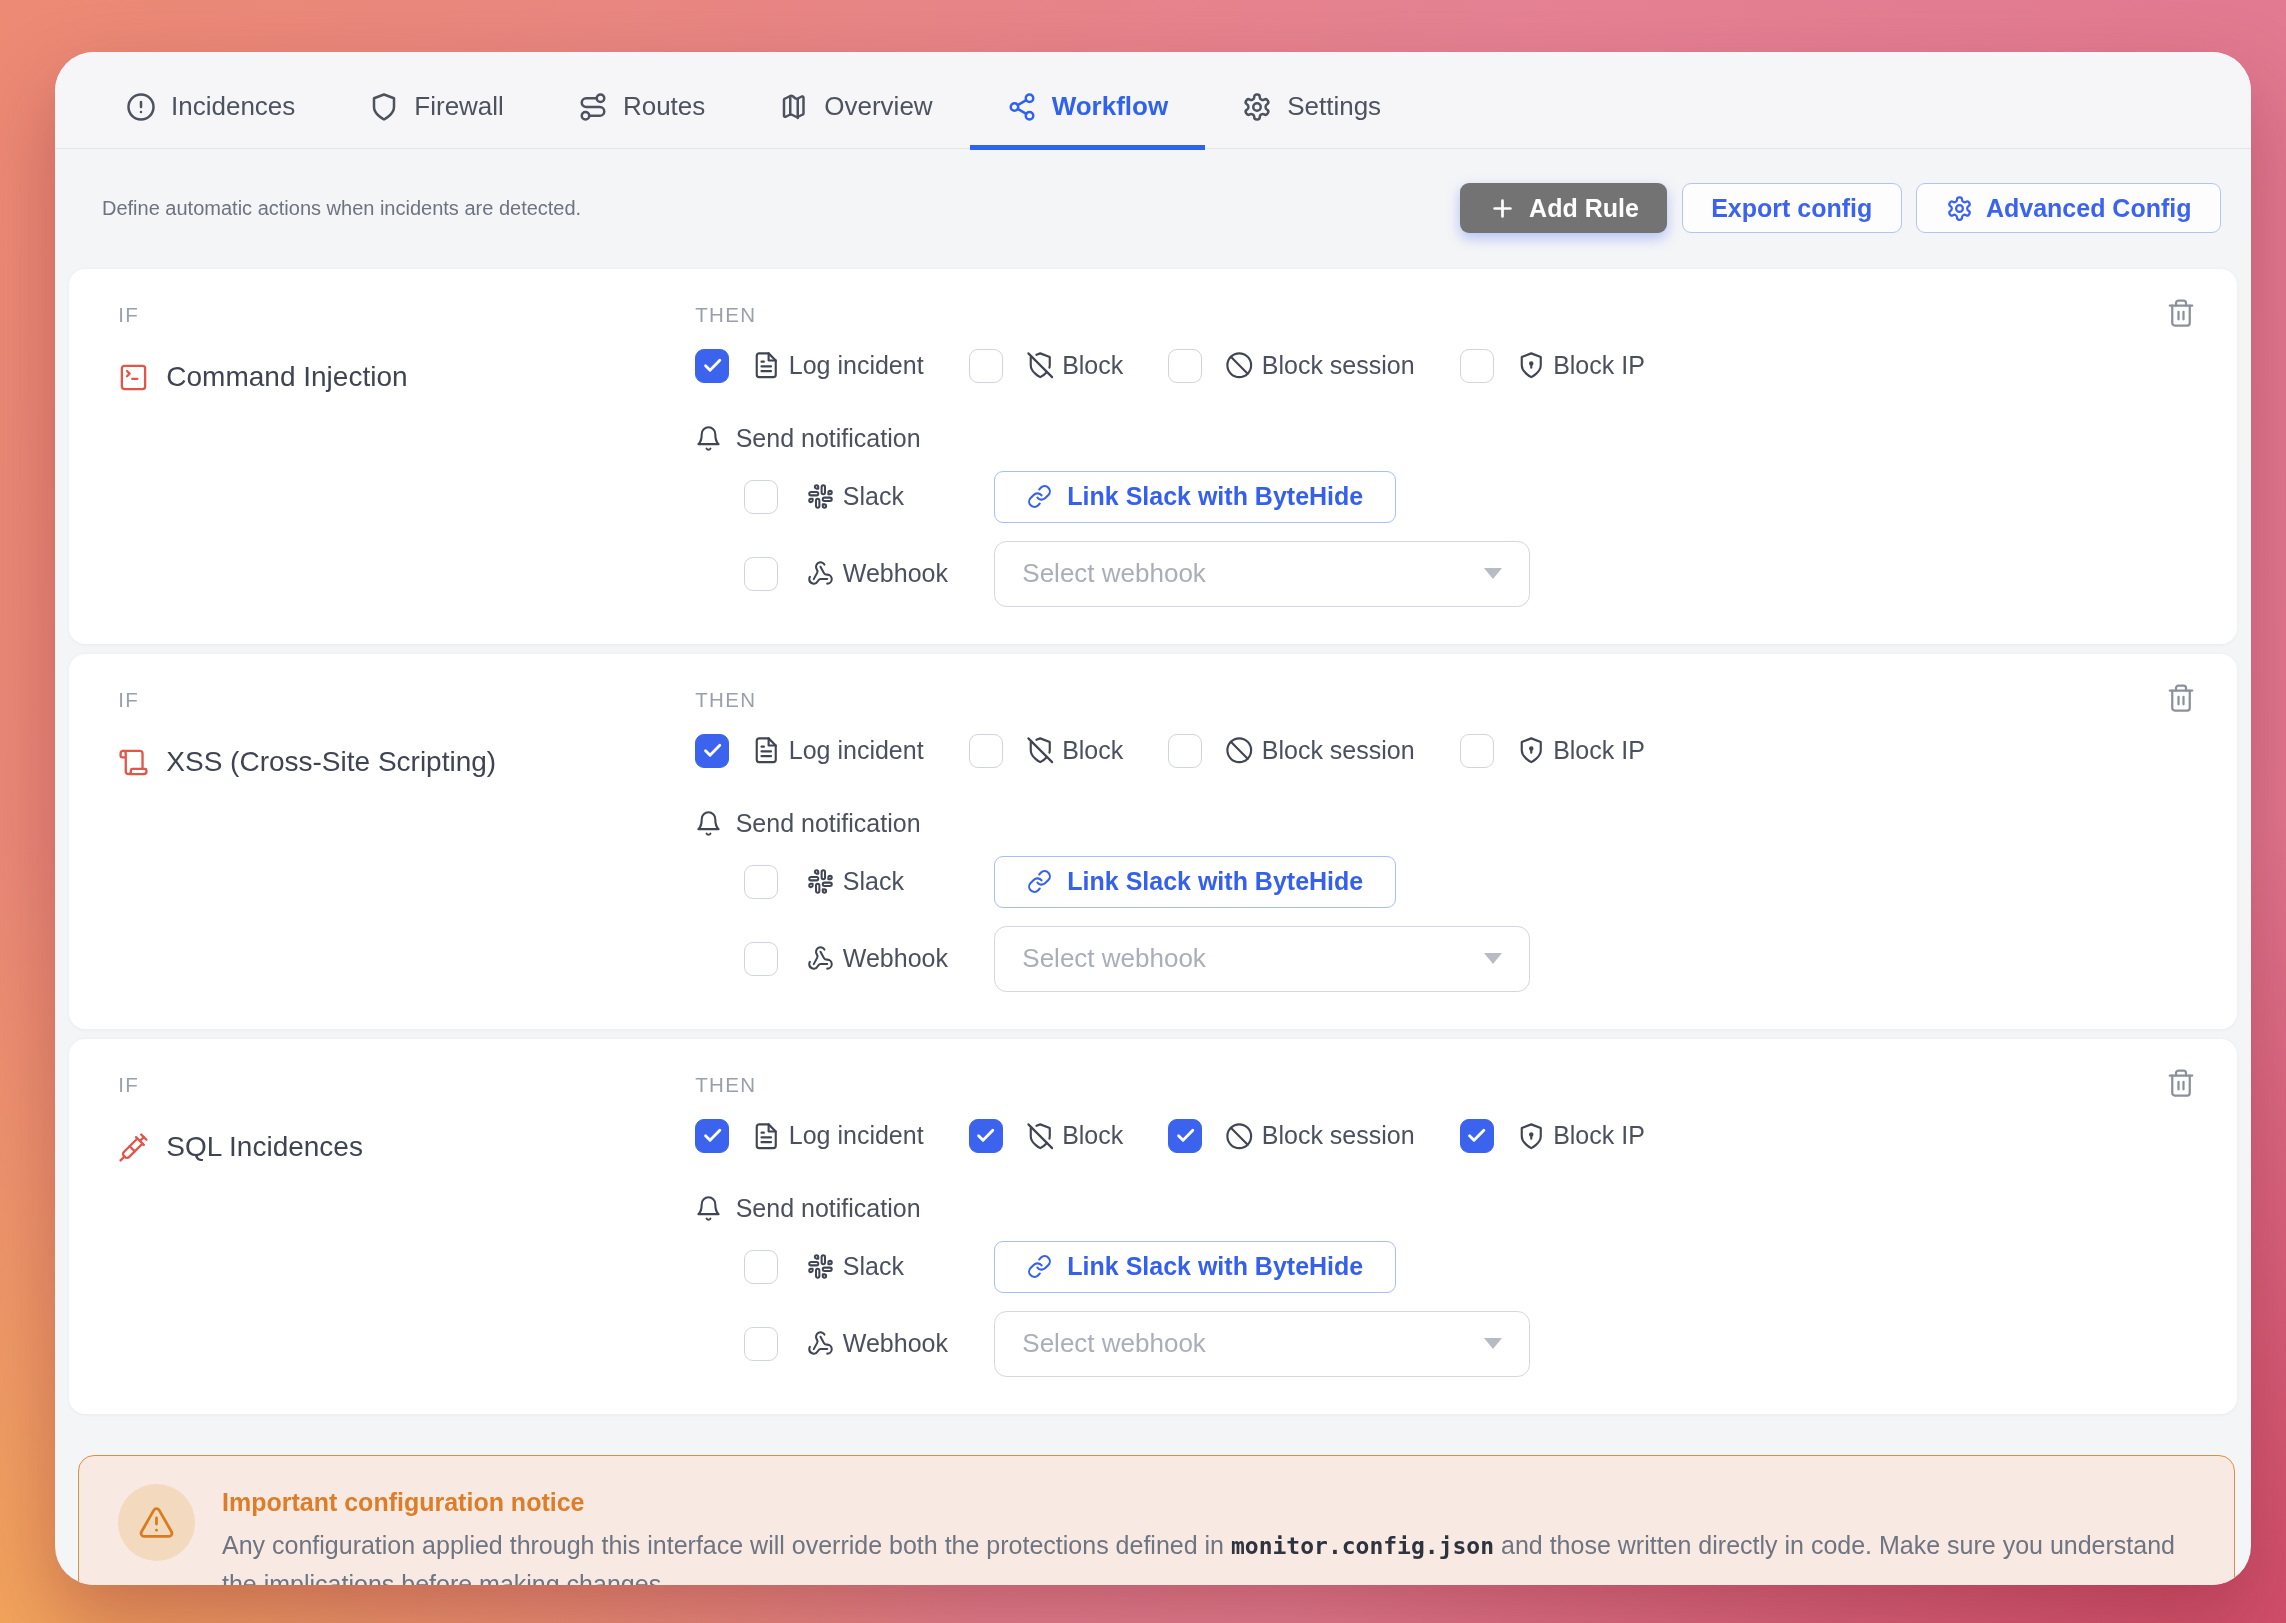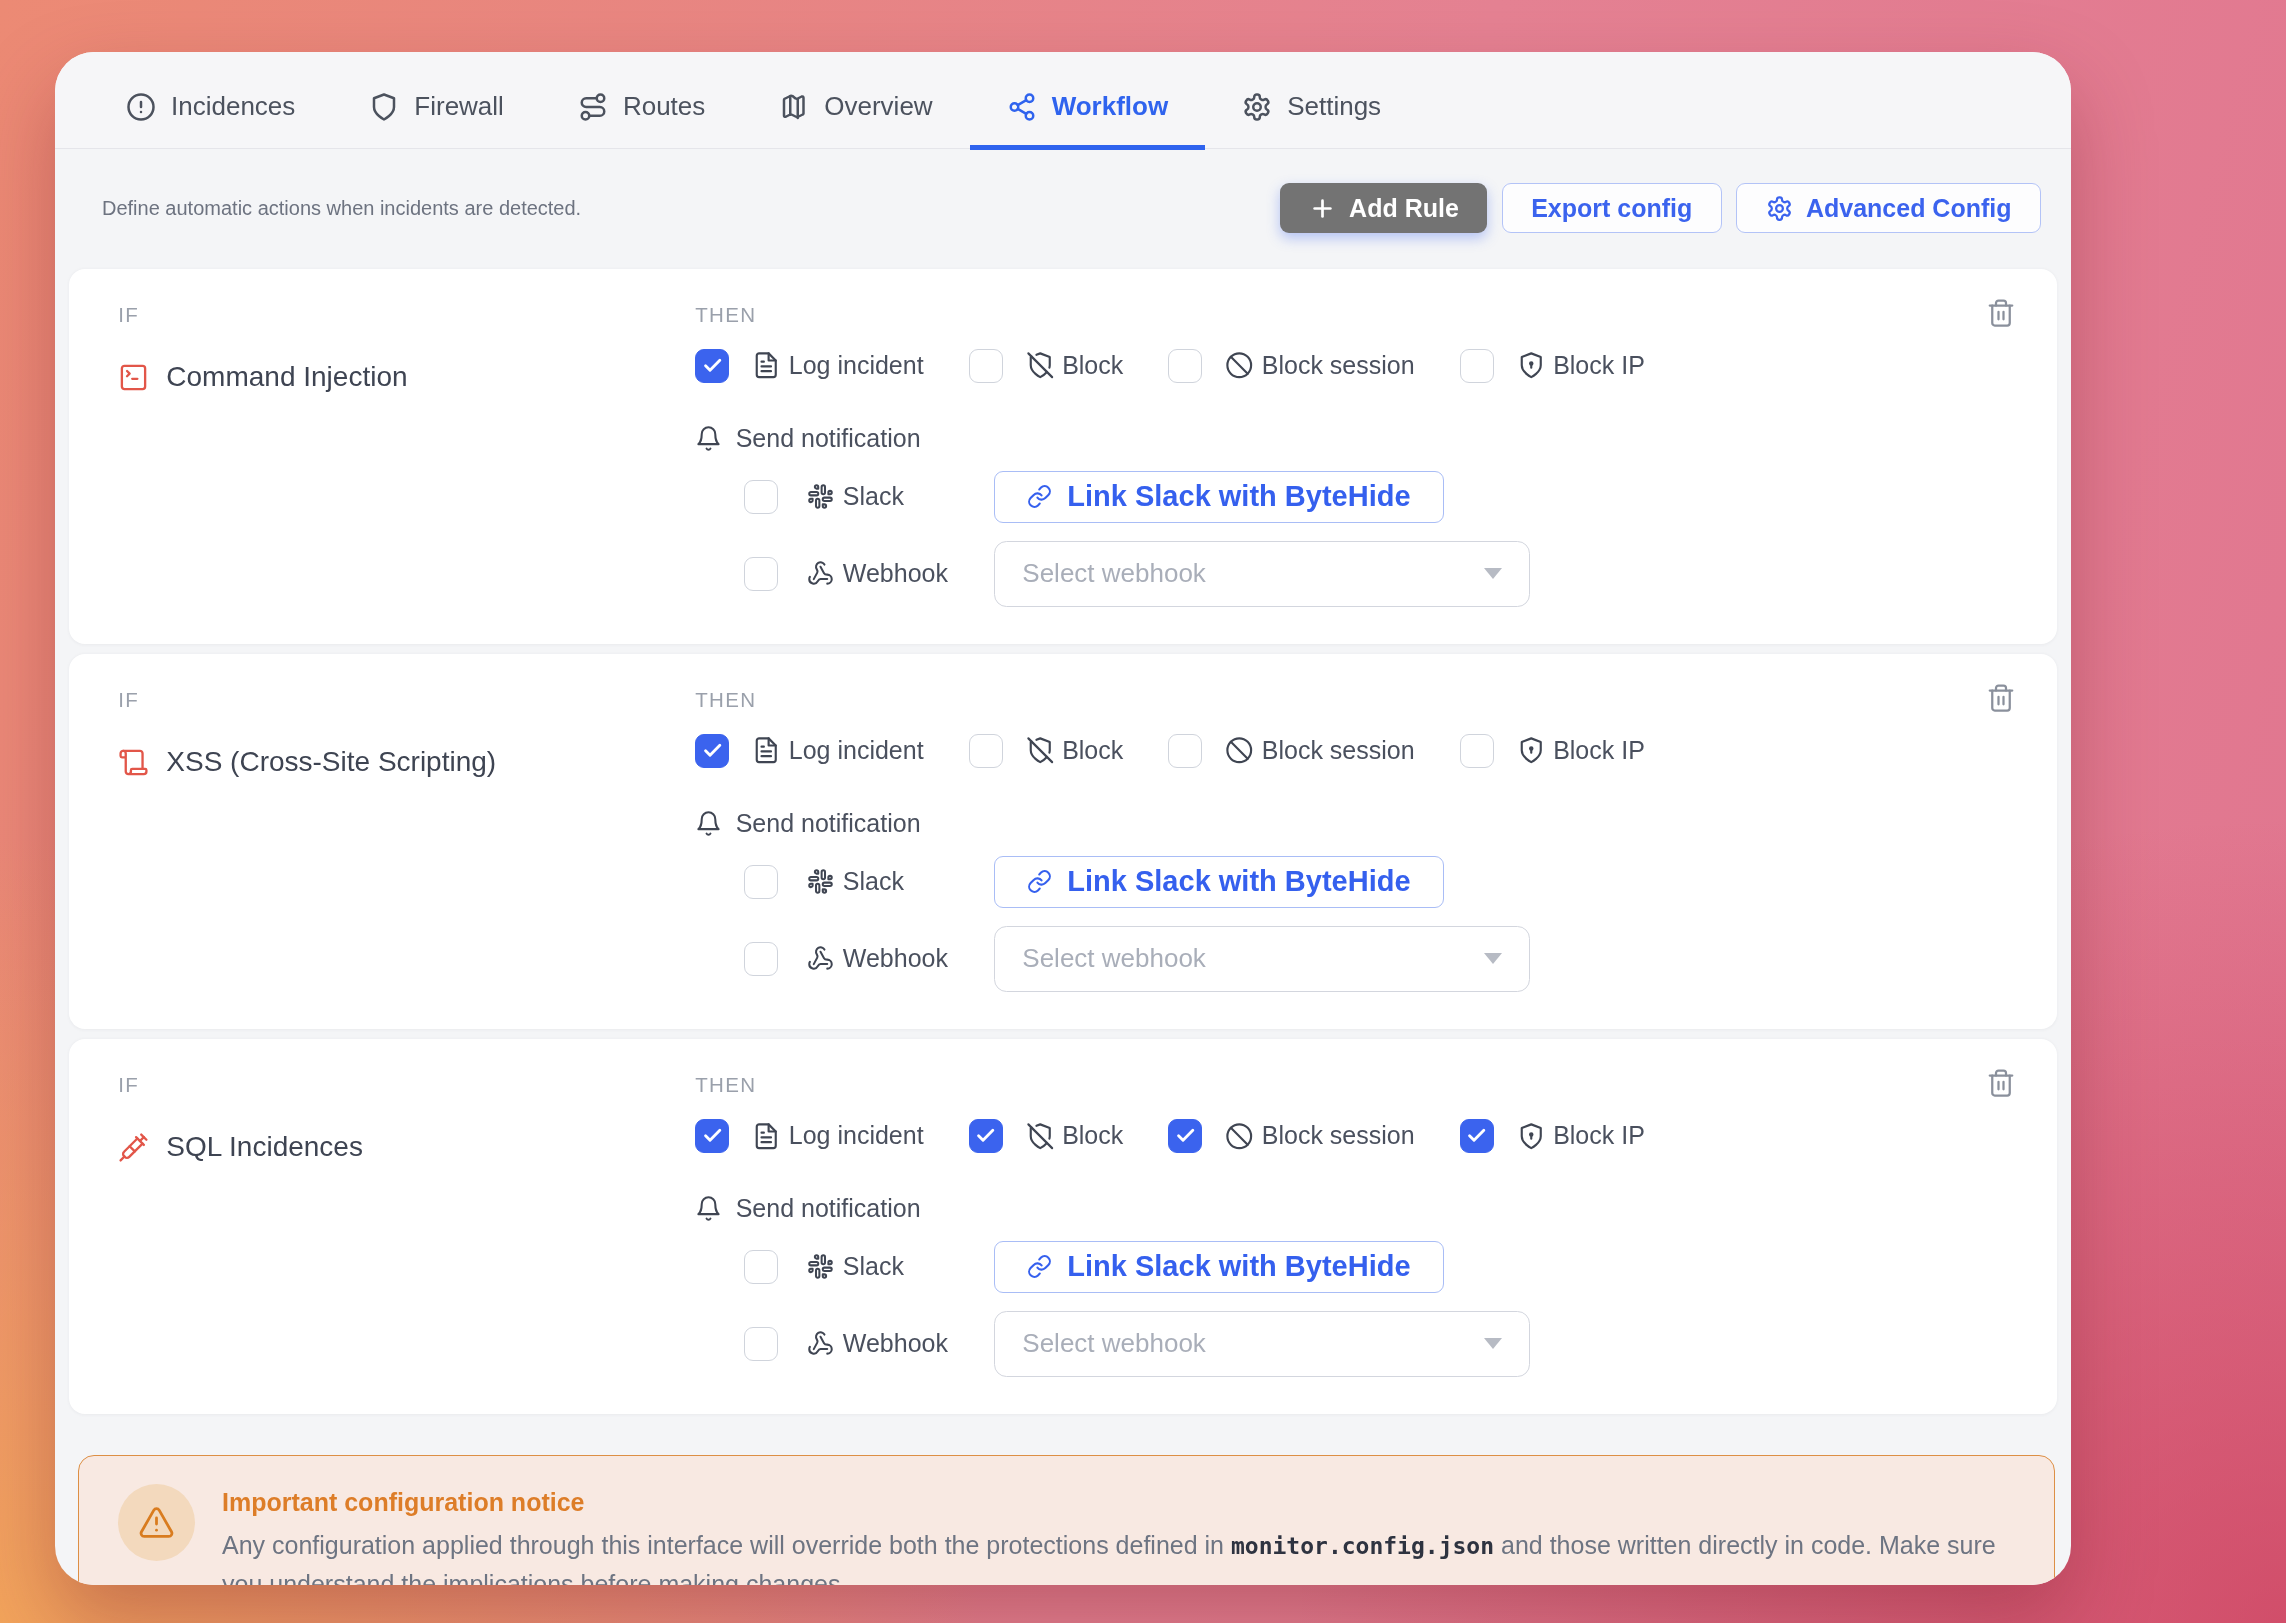--- a/index.html
+++ b/index.html
@@ -5,21 +5,21 @@
   * { margin:0; padding:0; box-sizing:border-box; }
   html,body { width:2287px; height:1624px; overflow:hidden; }
   body{
     font-family:"Liberation Sans", sans-serif;
     background:
       radial-gradient(70% 80% at 100% 100%, rgba(201,57,86,0.65) 0%, rgba(201,57,86,0) 62%),
       radial-gradient(78% 88% at 0% 100%, rgba(243,167,88,0.9) 0%, rgba(243,167,88,0) 55%),
       linear-gradient(105deg, #ec8a74 0%, #e58293 55%, #e0758f 100%);
   }
   .app{
-    position:absolute; left:55px; top:52px; width:2016px; height:1533px;
+    position:absolute; left:55px; top:52px; width:2196px; height:1533px;
     background:#f4f5f7; border-radius:39px; overflow:hidden;
     box-shadow:0 36px 80px rgba(120,30,40,0.35);
   }
   
   .tabbar{ display:flex; align-items:flex-end; padding-left:34px; border-bottom:1.8px solid #e5e5ea; background:#f6f6f8;}
   .tab{
     display:flex; align-items:center; gap:15px; padding:39px 37px 23px;
     border-bottom:5.3px solid transparent; margin-bottom:-1.8px;
     color:#4c525e; font-size:26px; cursor:pointer; white-space:nowrap;
   }
@@ -58,21 +58,21 @@
   .checkbox svg{ width:21.4px; height:21.4px; color:#fff; display:none; }
   .checkbox.checked{ background:#3b63ee; border-color:#3b63ee; }
   .checkbox.checked svg{ display:block; }
   .notify-head{ display:flex; align-items:center; gap:13.4px; margin-top:41px; font-size:25px; color:#4a505e; }
   .notify-head svg{ width:27px; height:27px; color:#3f4552; }
   .channel-row{ display:flex; align-items:center; margin-top:18px; padding-left:49px; }
   .channel-label{ display:flex; align-items:center; width:250px; font-size:25px; color:#4a505e; flex-shrink:0; }
   .channel-label .chan-icon{ width:27px; height:27px; color:#3f4552; margin:0 9px 0 28.5px; }
   .link-btn{
     height:52px; padding:0 32px; border:1.8px solid #a9bdf6; border-radius:9px; background:#fff;
-    color:#3560ee; font-size:29px; font-weight:bold; display:inline-flex; align-items:center; gap:15px;
+    color:#3560ee; font-size:25px; font-weight:bold; display:inline-flex; align-items:center; gap:15px;
     cursor:pointer; font-family:inherit;
   }
   .link-btn svg{ width:25px; height:25px; }
   .select{
     width:536px; height:66px; border:1.8px solid #d3d6de; border-radius:12.5px; background:#fff;
     display:flex; align-items:center; justify-content:space-between; padding:0 27px;
     color:#a9aeb9; font-size:26px; cursor:pointer;
   }
   .caret{ width:0; height:0; border-left:9px solid transparent; border-right:9px solid transparent; border-top:11.6px solid #b7bbc4; }
   .trash{

